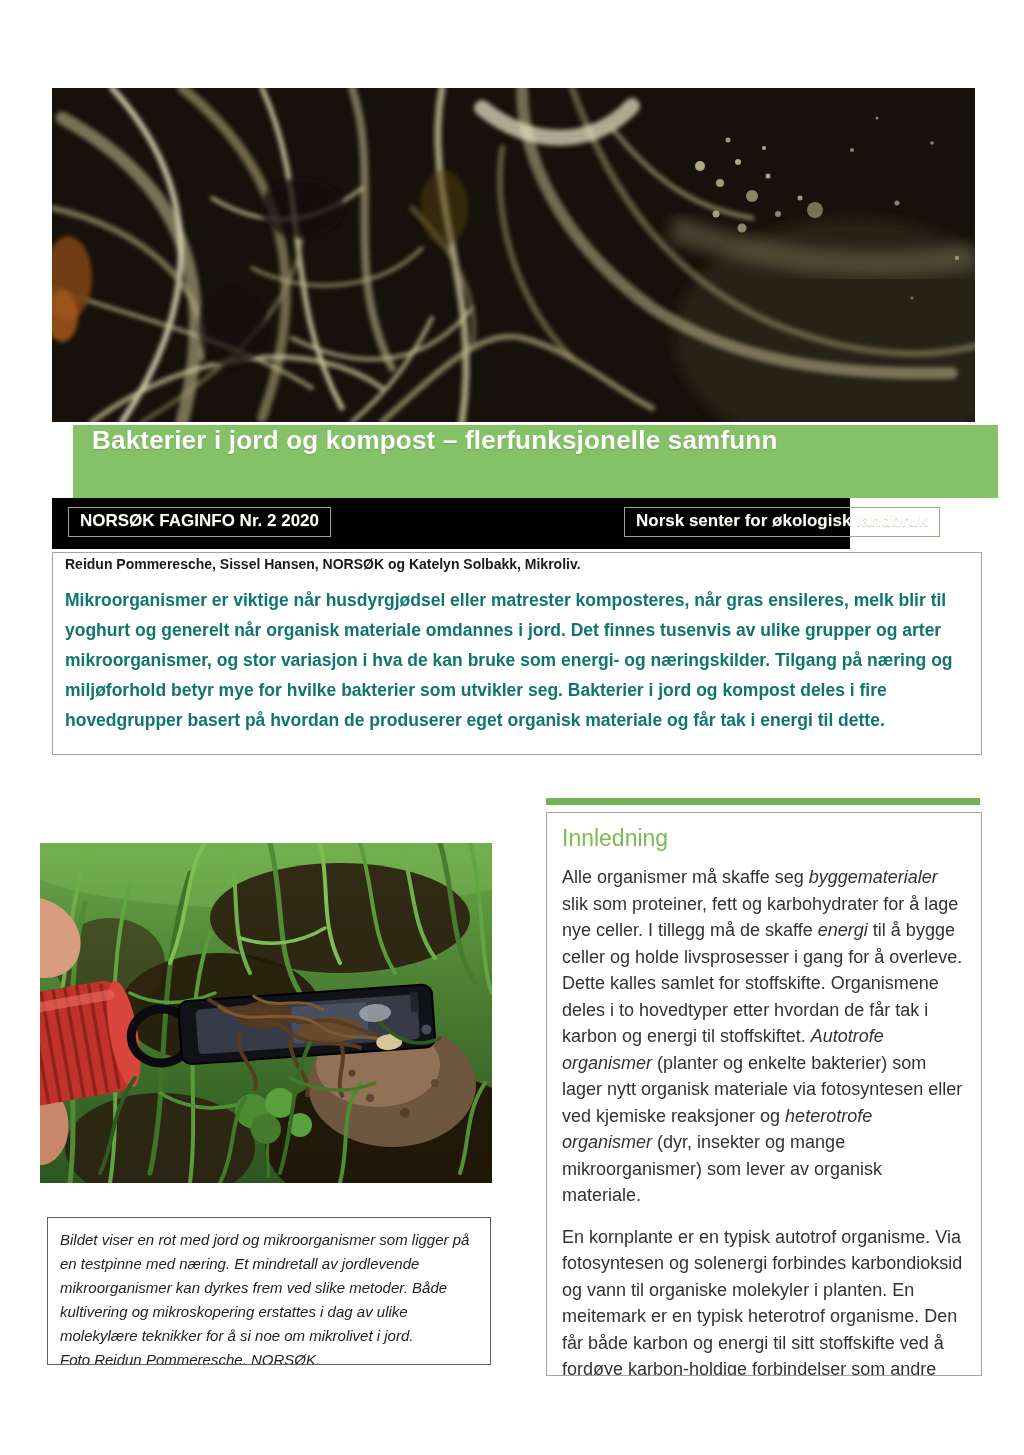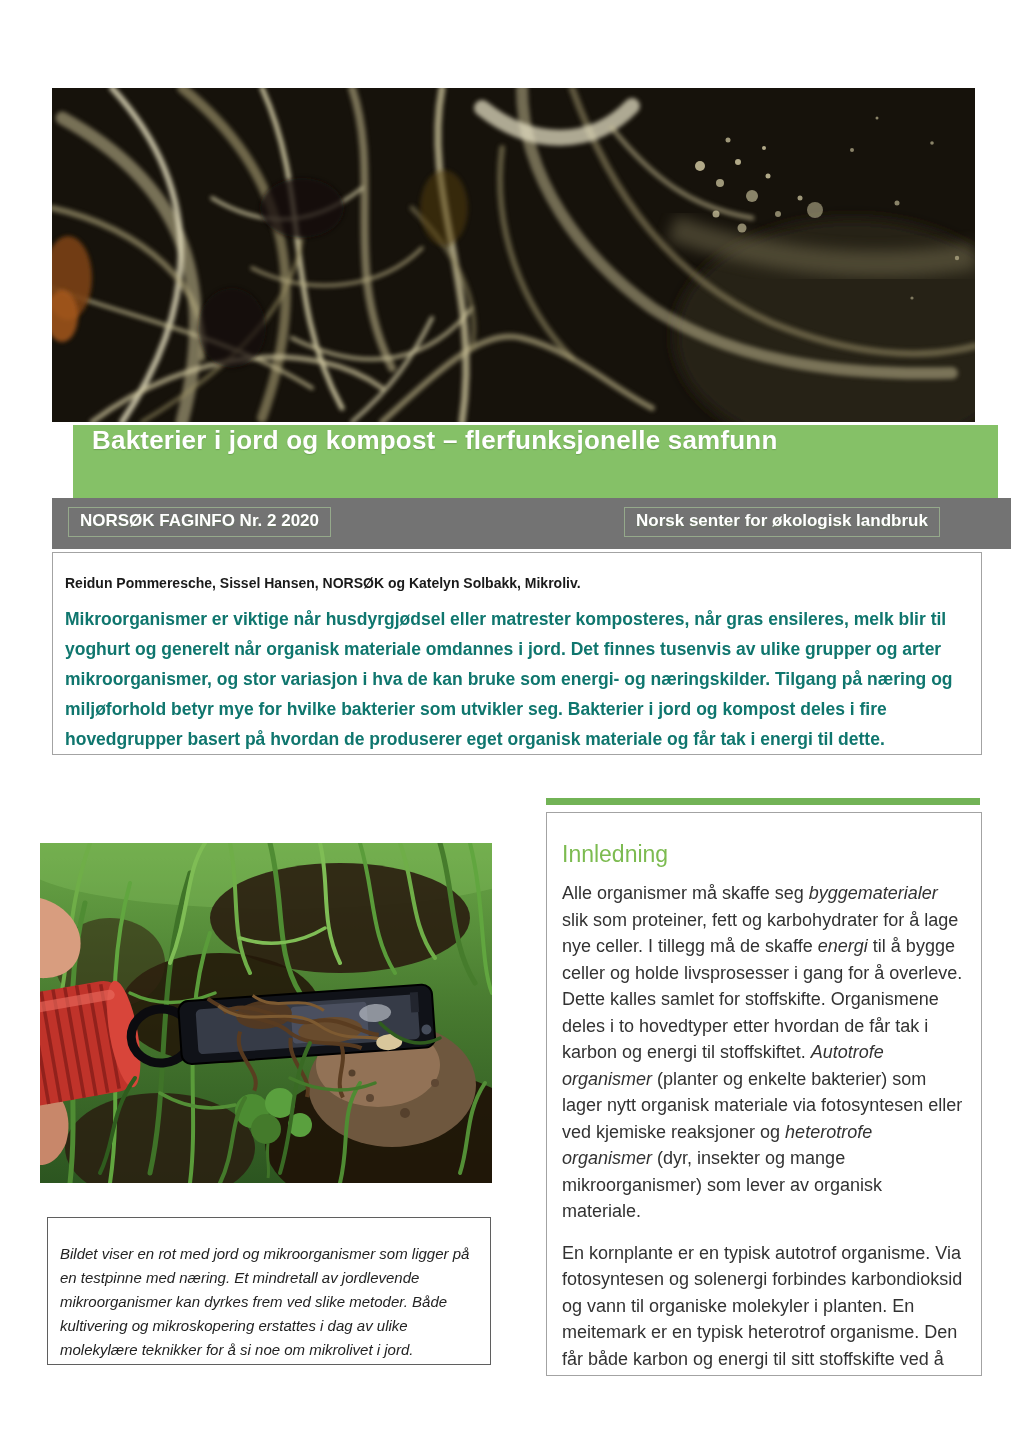--- a/index.html
+++ b/index.html
@@ -12,47 +12,47 @@
   .hero{left:52px;top:88px;width:923px;height:334px;overflow:hidden;}
   .hero svg,.fieldphoto svg{display:block;width:100%;height:100%;}
   
   .banner-title{
     left:52px;top:425px;width:925px;height:73px;background:#85c167;
     display:flex;align-items:flex-start;padding-left:19px;
     color:#ffffff;font-size:26px;font-weight:bold;letter-spacing:.2px;
     text-shadow:0 1px 1px rgba(70,110,50,.35);
     margin-left:21px;
   }
-  .banner-strip{left:52px;top:498px;width:959px;height:51px;background:#737373;}
+  .banner-strip{left:52px;top:498px;width:798px;height:51px;background:#000000;}
   .badge{
     position:absolute;top:9px;padding:3px 11px 5px;border:1px solid #95a98b;
     color:#ffffff;font-size:17px;font-weight:bold;white-space:nowrap;
     text-shadow:0 1px 1px rgba(90,130,70,.4);
   }
   .badge-left{left:16px;}
   .badge-right{left:528px;margin-left:44px;}
   
   .intro-box{
     left:52px;top:552px;width:930px;height:203px;border:1px solid #a3a3a3;
-    padding:20px 12px;overflow:hidden;background:#fff;
+    padding:1px 12px;overflow:hidden;background:#fff;
   }
   .byline{font-size:14px;font-weight:bold;color:#1a1a1a;line-height:21px;}
   .lead{margin:10px 0 0;font-size:17.5px;font-weight:bold;color:#0f766e;line-height:30px;}
   
   .fieldphoto{left:40px;top:843px;width:452px;height:340px;overflow:hidden;}
   .caption-box{
     left:47px;top:1217px;width:444px;height:148px;border:1px solid #5f5f5f;
-    padding:24px 12px;font-style:italic;font-size:15px;line-height:24px;color:#222;
+    padding:10px 12px;font-style:italic;font-size:15px;line-height:24px;color:#222;
     overflow:hidden;background:#fff;
   }
   
   .green-bar{left:546px;top:798px;width:434px;height:7px;background:#72b356;}
   .inn-box{
     left:546px;top:812px;width:436px;height:564px;border:1px solid #a3a3a3;
-    padding:20px 15px 0;overflow:hidden;background:#fff;
+    padding:4px 15px 0;overflow:hidden;background:#fff;
   }
   .inn-box h2{margin:8px 0 12px;font-size:23px;font-weight:normal;color:#7cbb50;}
   .inn-box p{margin:0 0 15px;font-size:18px;line-height:26.5px;color:#323232;}
   .inn-box em{font-style:italic;}
 </style>
 </head>
 <body>
 
 <div class="page">
 

